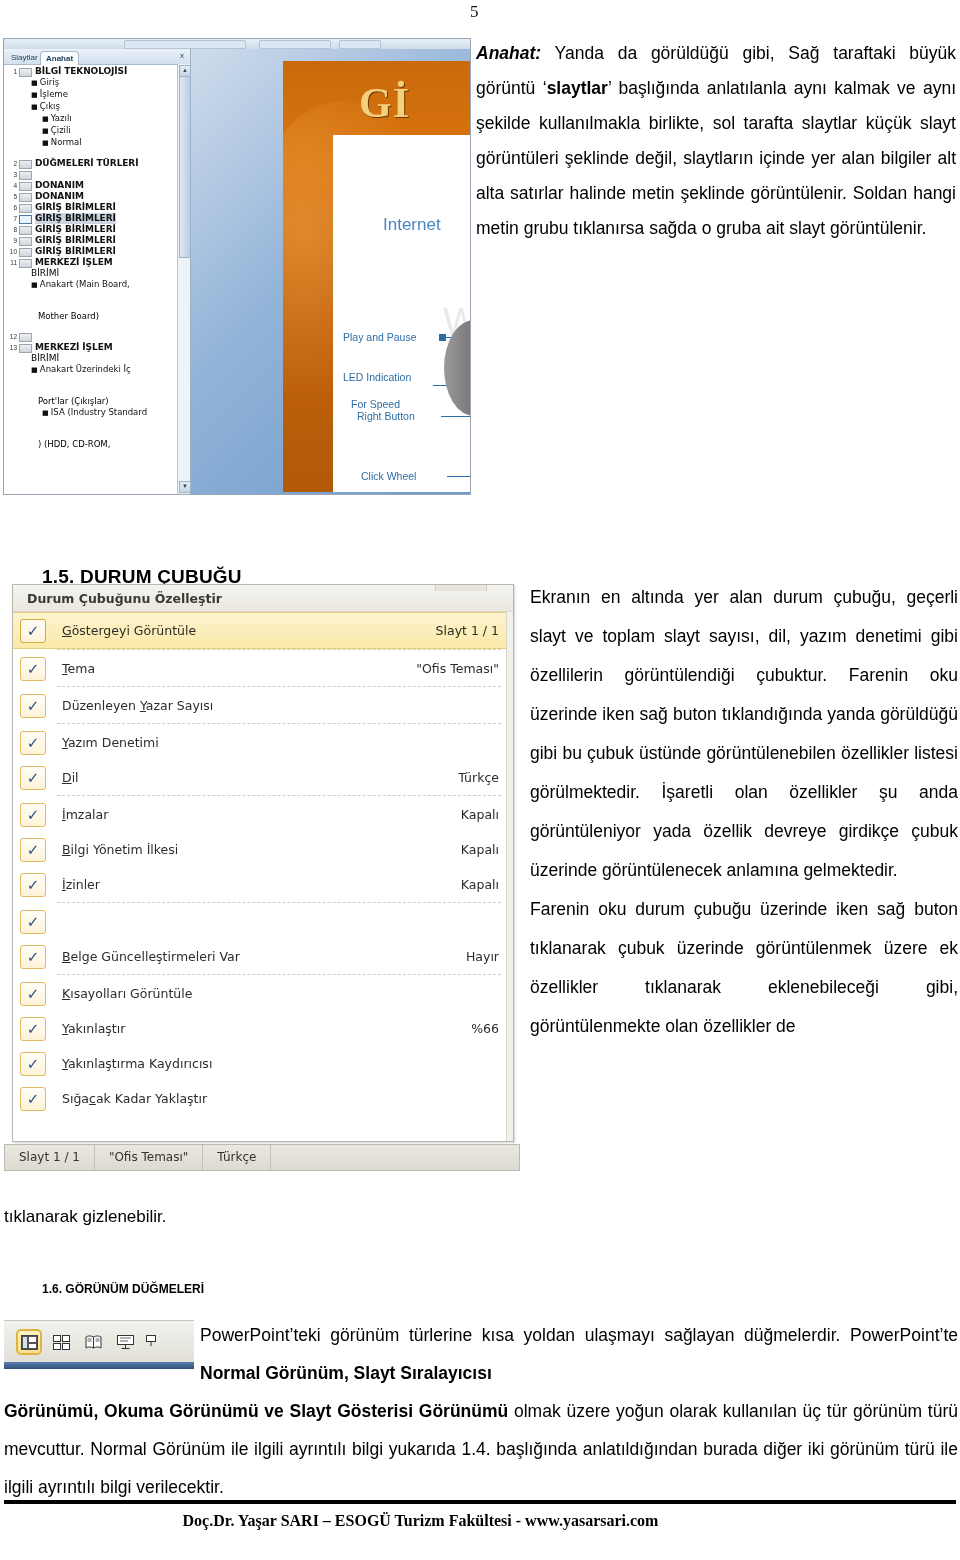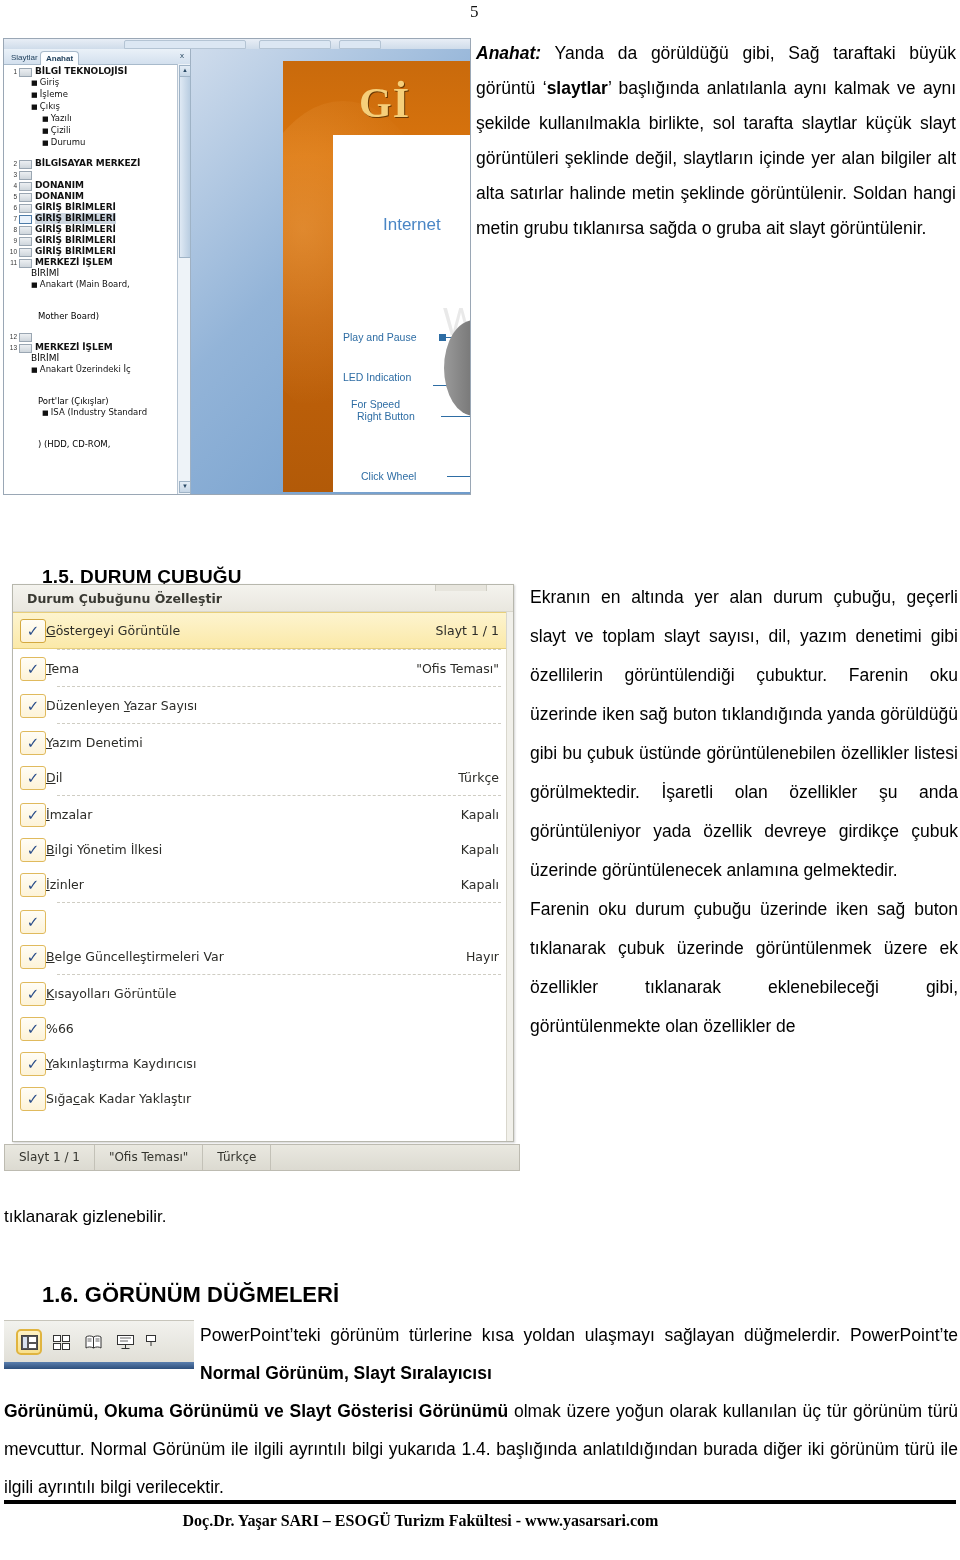--- a/index.html
+++ b/index.html
@@ -337,20 +337,21 @@
     border: 1px solid #e0ba5d;
     border-radius: 3px;
     background: linear-gradient(#fffdf6,#fdf3d8);
     color: #2b4e8a;
     font-size: 15px;
     text-align: center;
     line-height: 22px;
     box-sizing: border-box;
   }
   .sb-item .lbl {
+    margin-left: 16px;
     flex: 1 1 auto;
   }
   .sb-item .lbl u { text-decoration: underline; }
   .sb-item .val {
     margin-right: 14px;
     color: #2c2c28;
     white-space: nowrap;
   }
   .sb-item.highlight {
     background: linear-gradient(#fdf4cf,#fbe9a8);
@@ -415,21 +416,21 @@
     top: 1207px;
     font-size: 17px;
     font-family: "Liberation Sans", sans-serif;
   }
 
   
   .h-16 {
     position: absolute;
     left: 42px;
     top: 1282px;
-    font-size: 22px;
+    font-size: 12px;
     font-weight: bold;
     font-family: "Liberation Sans", sans-serif;
   }
 
   
   .fig-views {
     position: absolute;
     left: 4px;
     top: 1320px;
     width: 190px;
@@ -529,26 +530,26 @@
         <div class="ol-row">
           <div class="ol-num">1</div>
           <div class="ol-thumb"></div>
           <div class="ol-title">BİLGİ TEKNOLOJİSİ</div>
         </div>
         <div class="ol-b1"><span class="sq">■ </span><span>Giriş</span></div>
         <div class="ol-b1"><span class="sq">■ </span><span>İşleme</span></div>
         <div class="ol-b1"><span class="sq">■ </span><span>Çıkış</span></div>
         <div class="ol-b2"><span class="sq">■ </span><span>Yazılı</span></div>
         <div class="ol-b2"><span class="sq">■ </span><span>Çizili</span></div>
-        <div class="ol-b2"><span class="sq">■ </span><span>Durumu</span></div>
+        <div class="ol-b2"><span class="sq">■ </span><span>Normal</span></div>
         <div class="ol-gap"></div>
         <div class="ol-row">
           <div class="ol-num">2</div>
           <div class="ol-thumb"></div>
-          <div class="ol-title">BİLGİSAYAR MERKEZİ</div>
+          <div class="ol-title">DÜĞMELERİ TÜRLERİ</div>
         </div>
         <div class="ol-row">
           <div class="ol-num">3</div>
           <div class="ol-thumb"></div>
           <div class="ol-title"></div>
         </div>
         <div class="ol-row">
           <div class="ol-num">4</div>
           <div class="ol-thumb"></div>
           <div class="ol-title">DONANIM</div>
@@ -710,20 +711,21 @@
           <div class="val">Hayır</div>
         </div>
         <div class="sb-sep"></div>
         <div class="sb-item">
           <div class="chk">✓</div>
           <div class="lbl"><u>K</u>ısayolları Görüntüle</div>
           <div class="val"></div>
         </div>
         <div class="sb-item">
           <div class="chk">✓</div>
+          <div class="lbl"><u>Y</u>akınlaştır</div>
           <div class="val">%66</div>
         </div>
         <div class="sb-item">
           <div class="chk">✓</div>
           <div class="lbl"><u>Y</u>akınlaştırma Kaydırıcısı</div>
           <div class="val"></div>
         </div>
         <div class="sb-item">
           <div class="chk">✓</div>
           <div class="lbl">Sığa<u>c</u>ak Kadar Yaklaştır</div>

